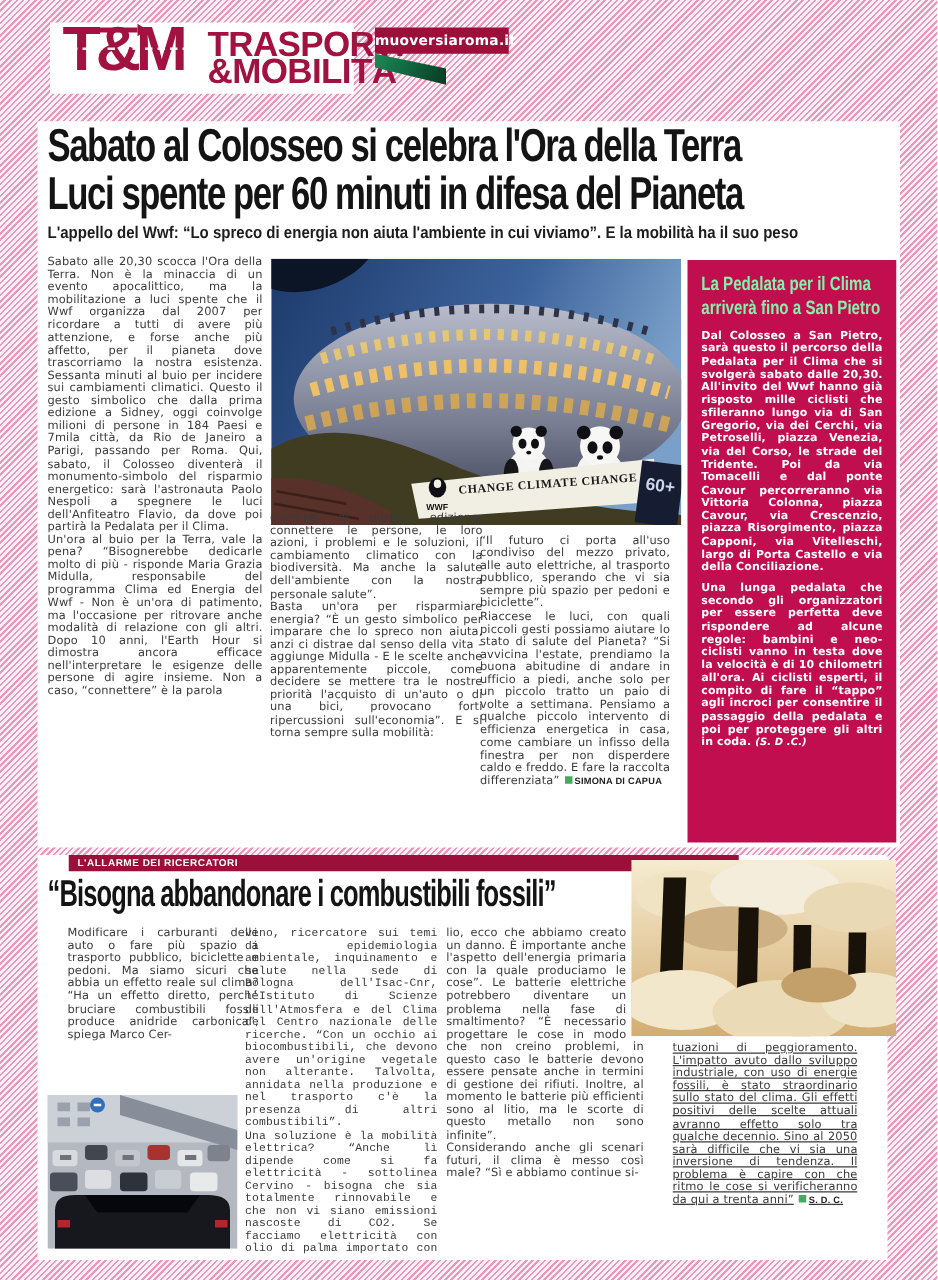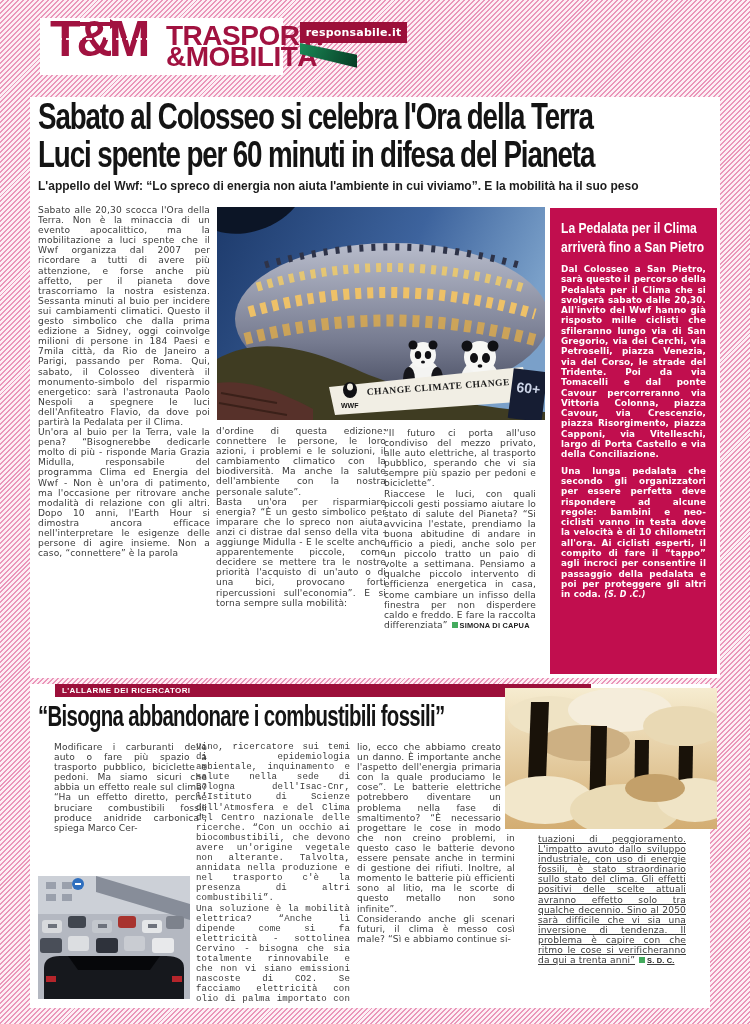--- a/index.html
+++ b/index.html
@@ -32,31 +32,31 @@
   #panel2{left:30px;top:684px;width:680px;height:324px;}
   
   .headline{left:8px;top:1px;font-family:"Liberation Sans",sans-serif;font-weight:800;
       font-size:37px;line-height:38px;letter-spacing:-1.5px;color:#141414;
       transform:scaleX(.75);transform-origin:0 0;white-space:nowrap;}
   .deck{left:8px;top:81px;font-family:"Liberation Sans",sans-serif;font-weight:700;
       font-size:13.5px;color:#1d1d1d;transform:scaleX(.89);transform-origin:0 0;white-space:nowrap;}
   .bodytext{font-size:9.1px;line-height:10.1px;text-align:justify;color:#3b3b3b;
       letter-spacing:.12px;white-space:pre-line;overflow:hidden;hyphens:auto;}
   #a1c1{left:8px;top:108px;width:172px;height:472px;}
-  #a1c2{left:186px;top:329px;width:170px;height:248px;}
+  #a1c2{left:186px;top:313px;width:170px;height:248px;}
   #a1c3{left:354px;top:331px;width:152px;height:248px;}
   #a1-photo{left:187px;top:110px;width:328px;height:213px;}
   .sq{display:inline-block;width:6px;height:6px;background:#44ab5e;margin:0 2px 0 4px;}
   .byline{font-family:"Liberation Sans",sans-serif;font-weight:bold;font-size:7.4px;
       color:#222;letter-spacing:.2px;}
   
   #sidebar{left:520px;top:111px;width:167px;height:466px;background:#c10e4e;
       padding:10px 11px;box-sizing:border-box;overflow:hidden;}
   .sb-title{font-family:"Liberation Sans",sans-serif;font-weight:800;font-size:15.5px;
-      line-height:19px;color:#ffffff;margin-bottom:8px;}
+      line-height:19px;color:#86efac;margin-bottom:8px;}
   .sb-title div{transform:scaleX(.78);transform-origin:0 0;white-space:nowrap;}
   .sbody{color:#fff;font-weight:bold;font-size:8.8px;line-height:10.3px;text-align:justify;
       letter-spacing:.1px;white-space:pre-line;margin-bottom:6px;}
   .sig{font-style:italic;font-size:8px;}
   
   #kicker2{left:25px;top:0px;width:536px;height:13px;line-height:13px;font-size:8px;}
   .headline2{left:8px;top:15px;font-family:"Liberation Sans",sans-serif;font-weight:800;
       font-size:30px;letter-spacing:-1px;color:#141414;
       transform:scaleX(.68);transform-origin:0 0;white-space:nowrap;}
   #a2-photo{left:475px;top:4px;width:212px;height:141px;}
@@ -76,21 +76,21 @@
     <div class="logo-arrow">
         <i class="head"></i>
       </div>
     <div class="tm">T&amp;M</div>
     <div class="tm-dash"></div>
     <div class="brandname">
       <div>TRASPORTI</div>
       <div>&amp;MOBILITÀ</div>
     </div>
   </div>
-  <div class="abs" id="site-band">responsabile.it</div>
+  <div class="abs" id="site-band">muoversiaroma.it</div>
   <div class="abs" id="site-fold"></div>
 
 
   <div class="panel" id="panel1">
     <div class="abs headline">
       <div>Sabato al Colosseo si celebra l'Ora della Terra</div>
       <div>Luci spente per 60 minuti in difesa del Pianeta</div>
     </div>
     <div class="abs deck">L'appello del Wwf: “Lo spreco di energia non aiuta l'ambiente in cui viviamo”. E la mobilità ha il suo peso</div>
 

